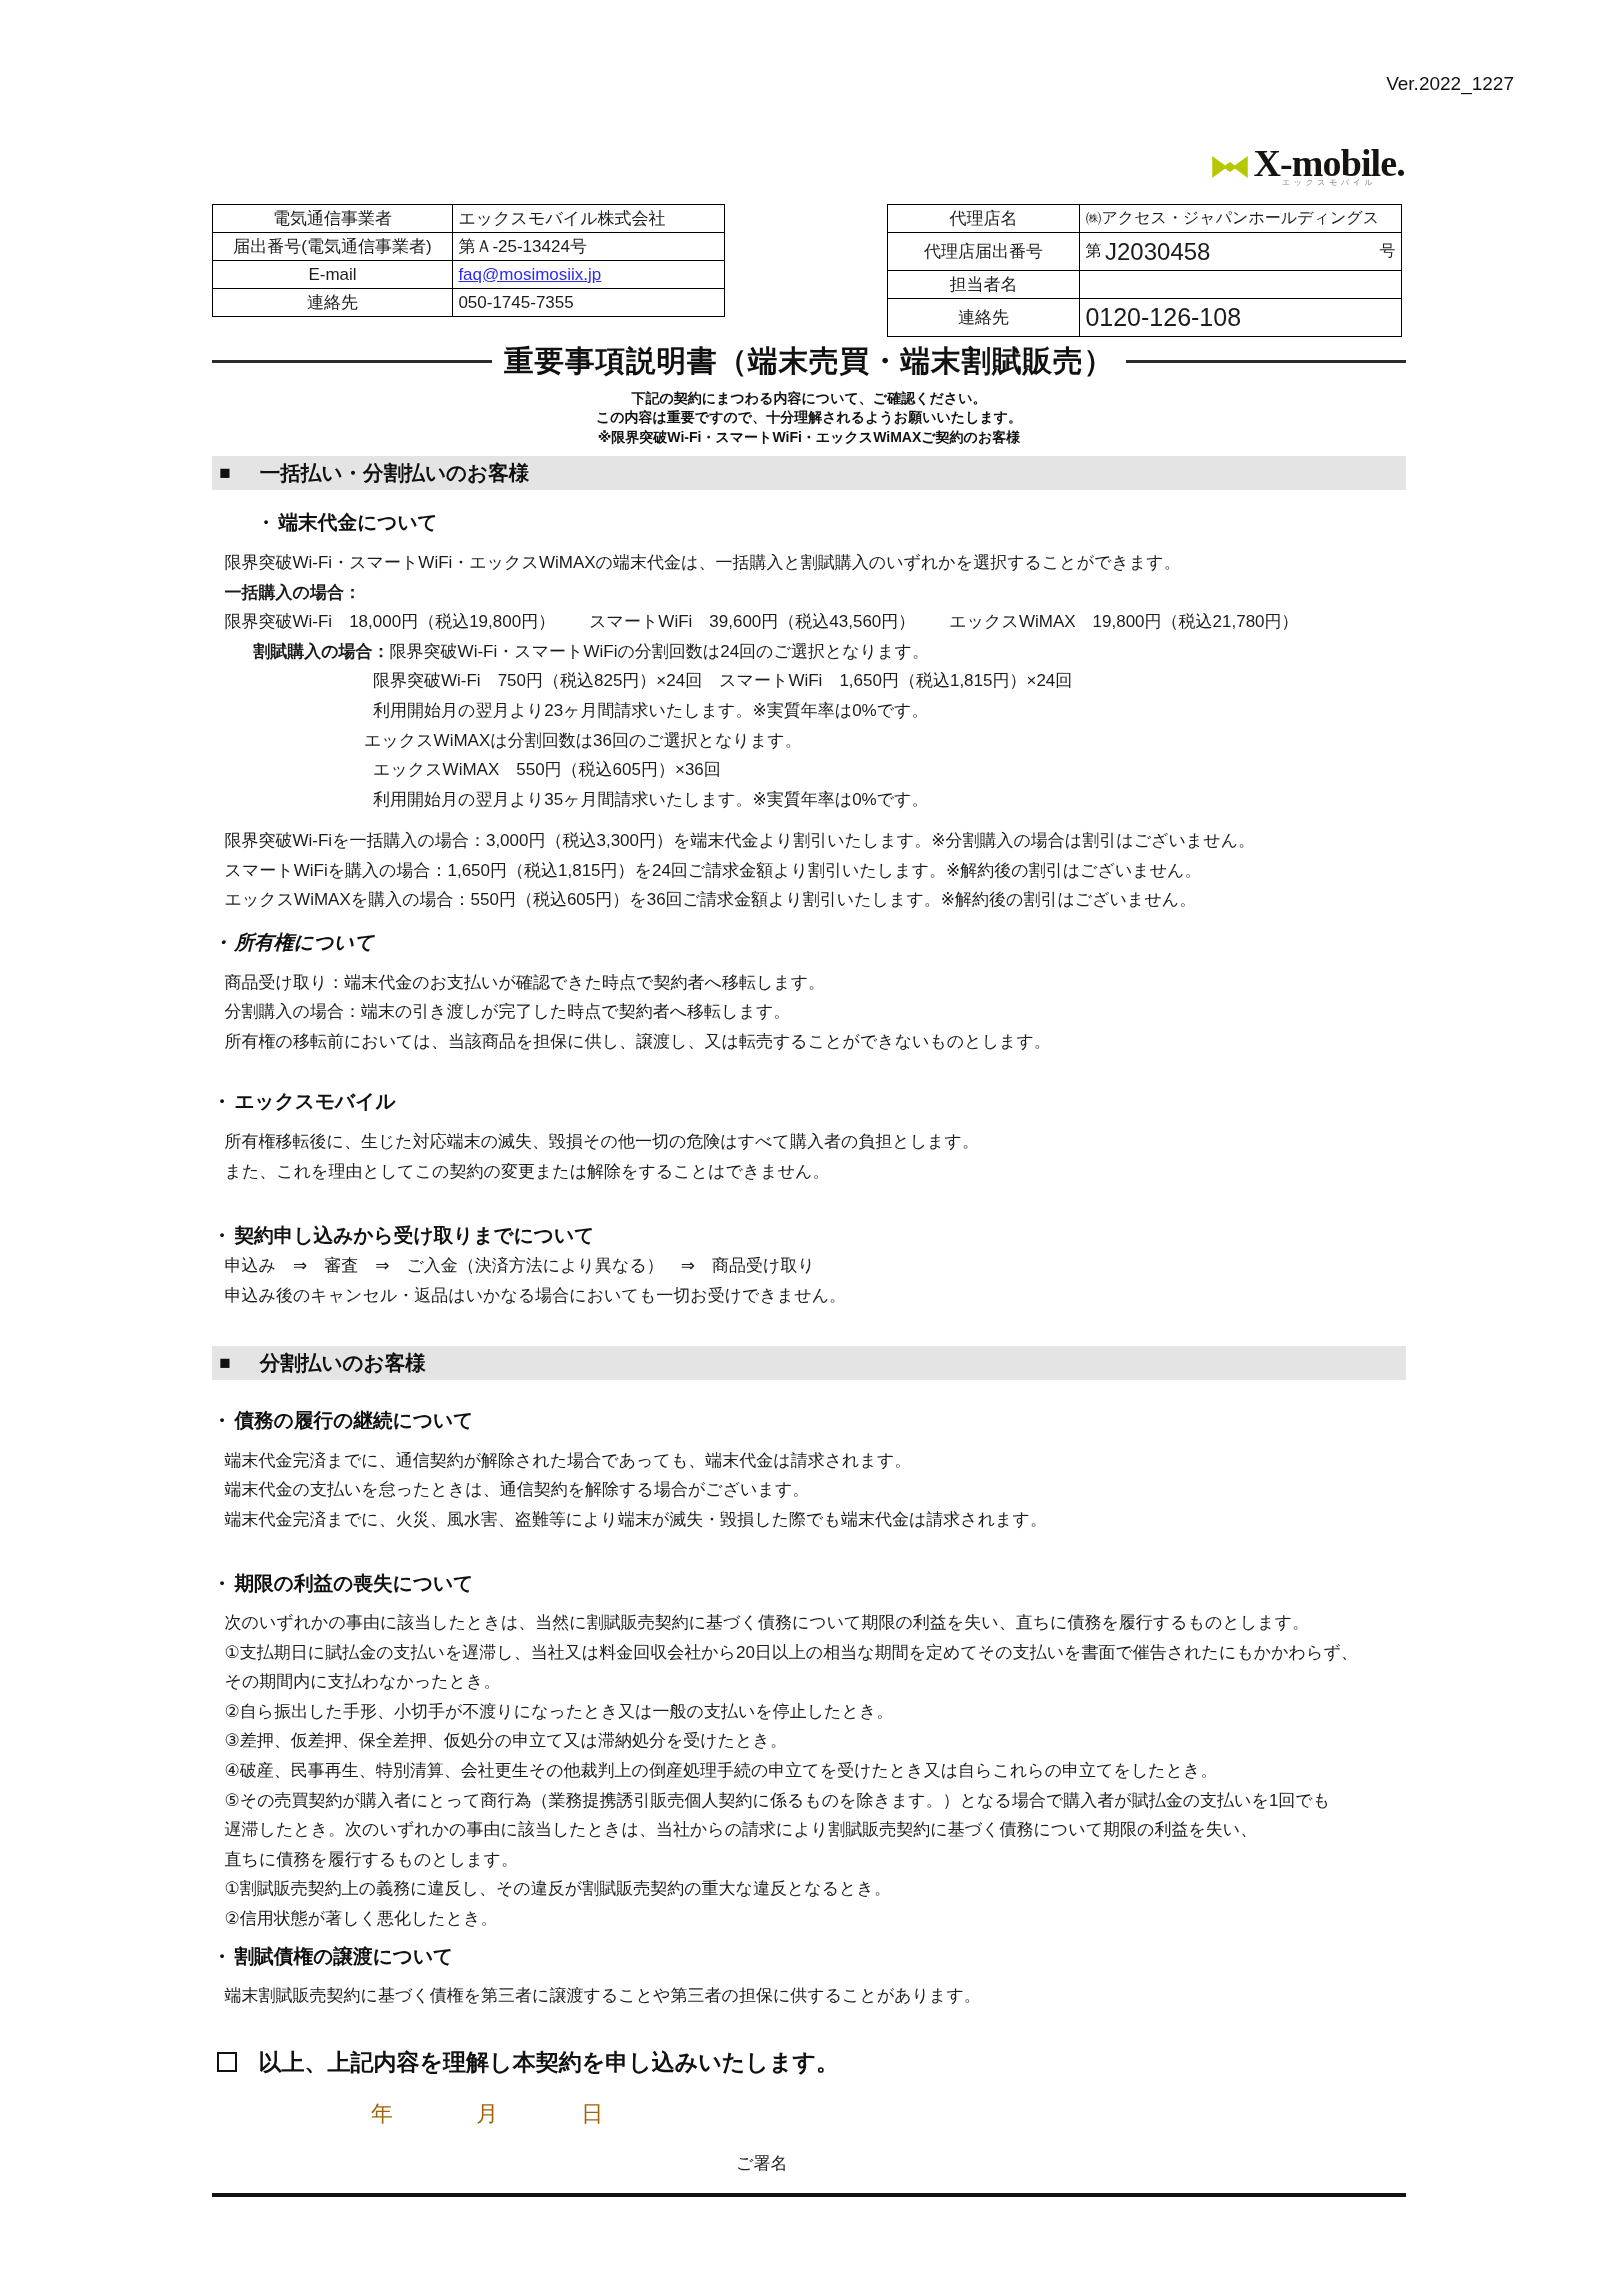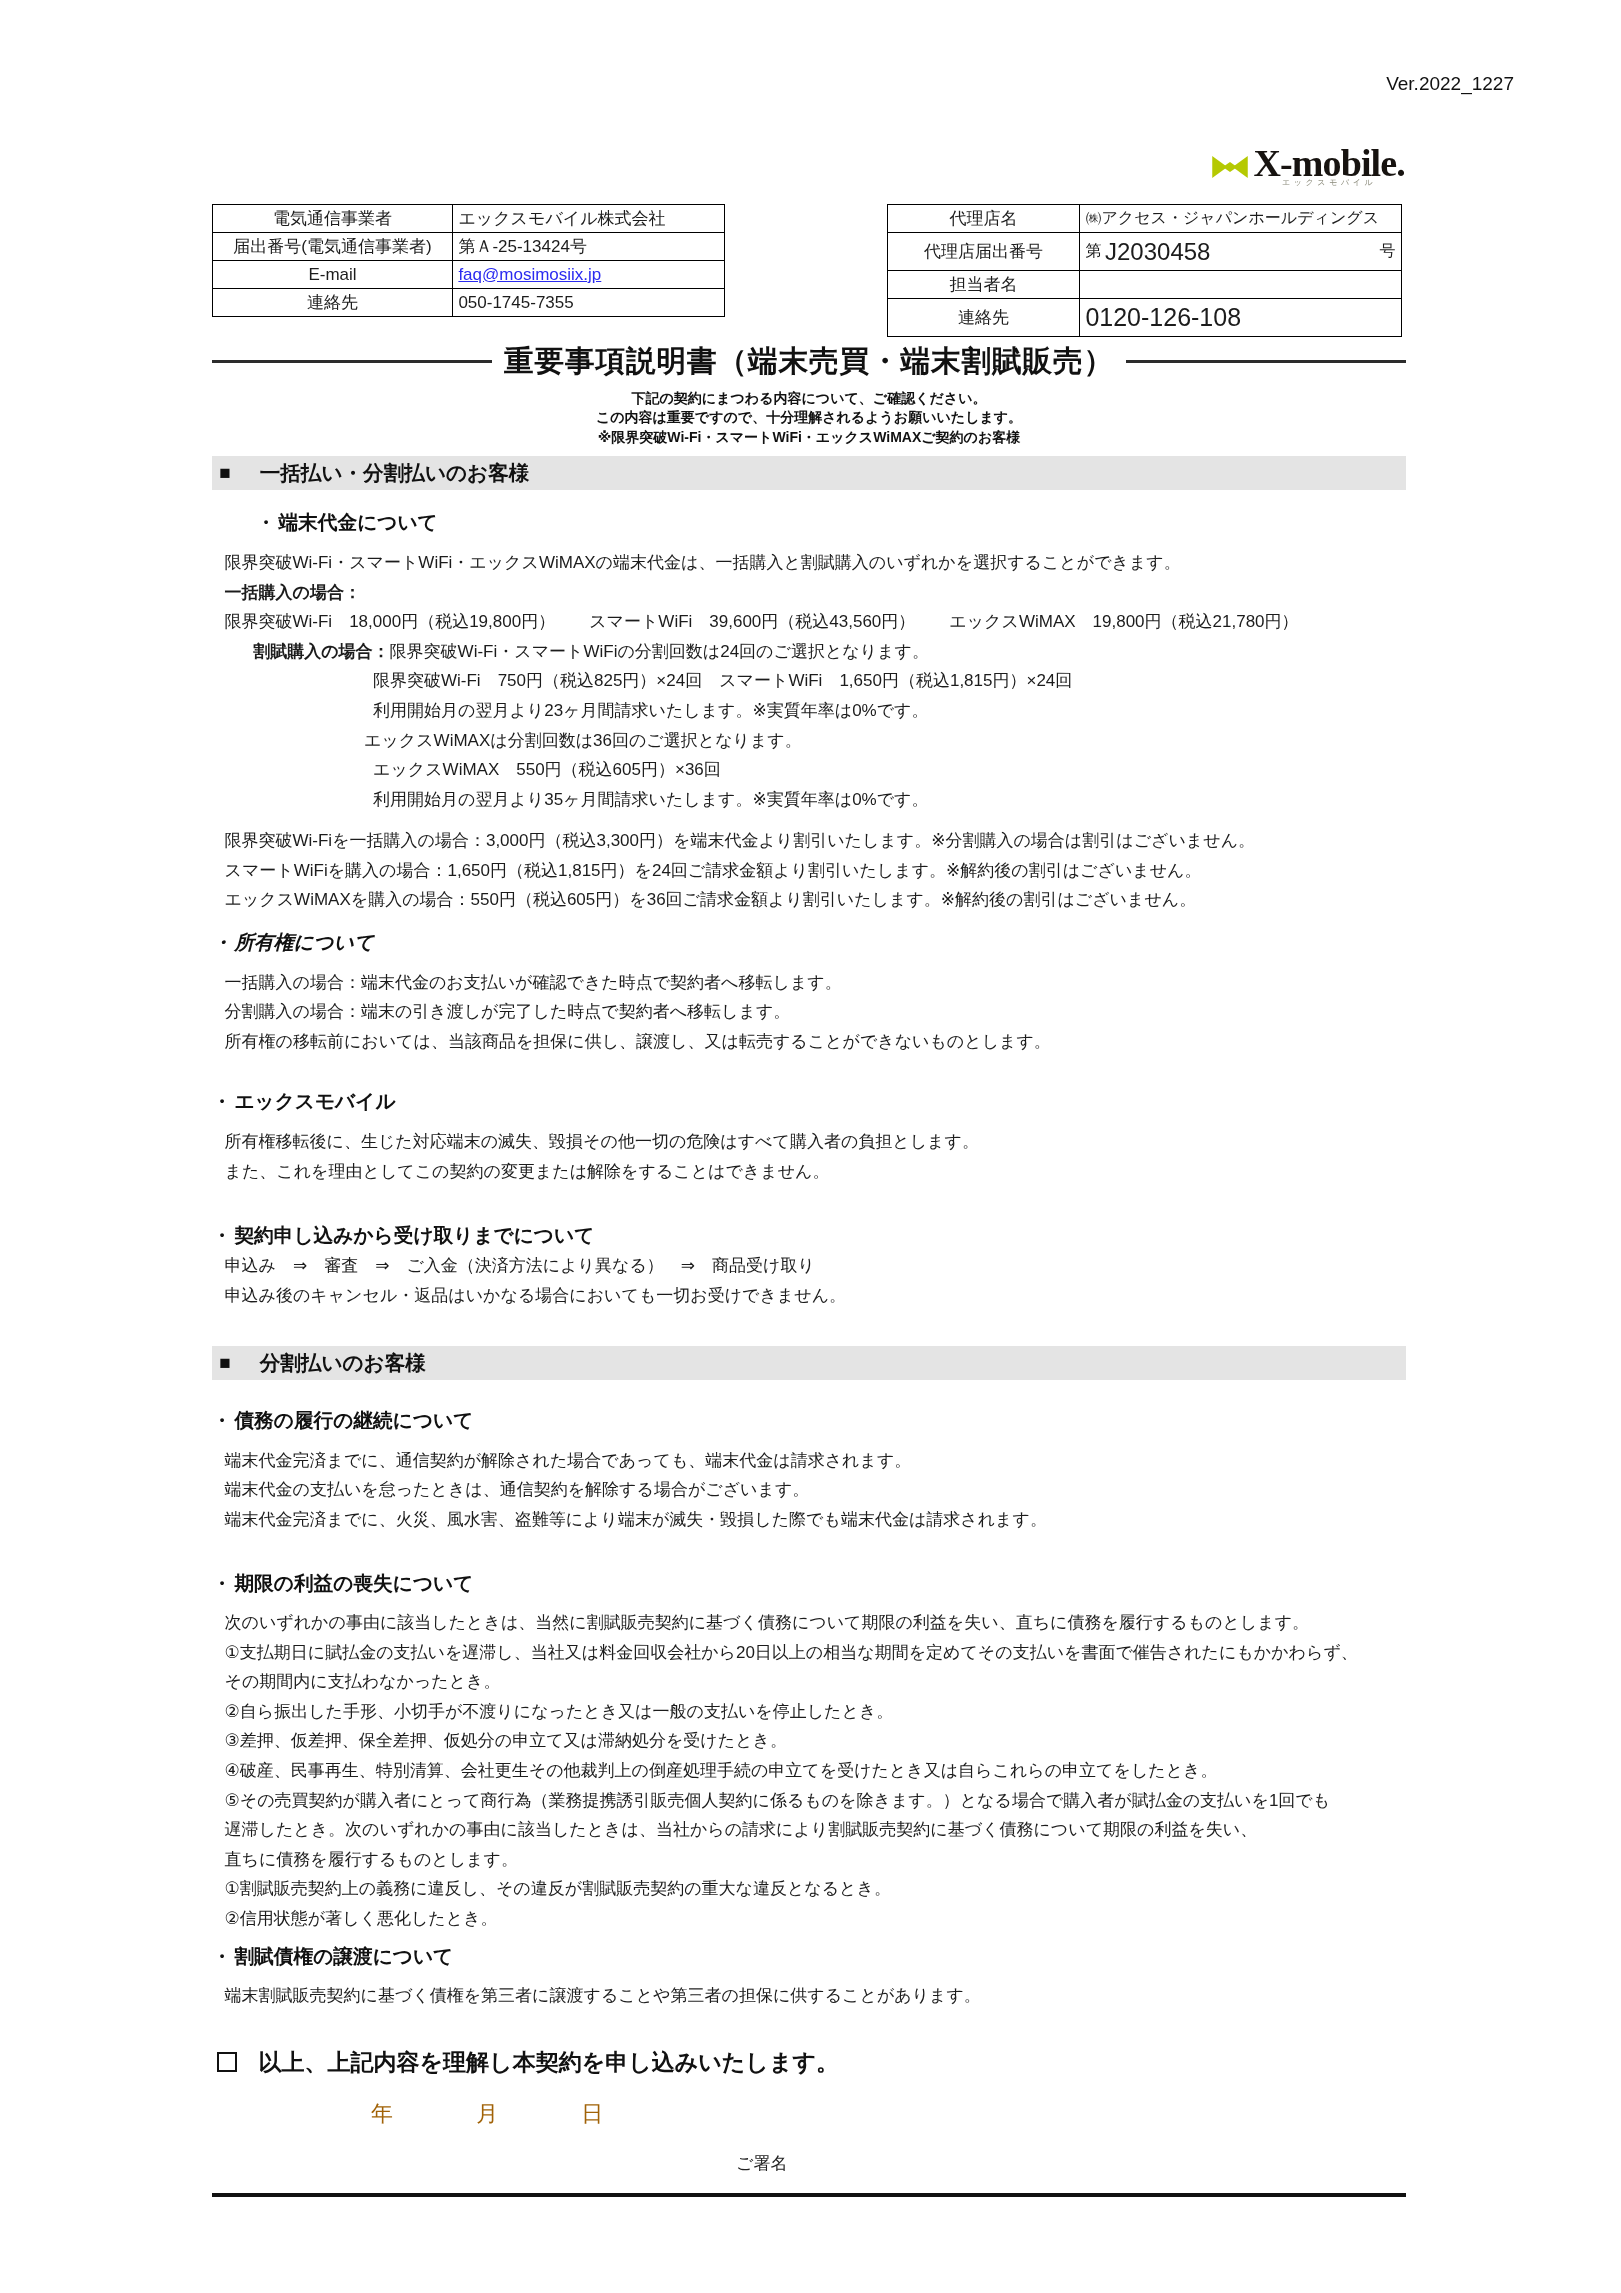--- a/index.html
+++ b/index.html
@@ -179,21 +179,21 @@
       <div class="line indent2">利用開始月の翌月より35ヶ月間請求いたします。※実質年率は0%です。</div>
       <div class="line" style="margin-top:11.6px;">限界突破Wi-Fiを一括購入の場合：3,000円（税込3,300円）を端末代金より割引いたします。※分割購入の場合は割引はございません。</div>
       <div class="line">スマートWiFiを購入の場合：1,650円（税込1,815円）を24回ご請求金額より割引いたします。※解約後の割引はございません。</div>
       <div class="line">エックスWiMAXを購入の場合：550円（税込605円）を36回ご請求金額より割引いたします。※解約後の割引はございません。</div>
     </div>
 
     <h3 class="sub-h mt16">
       <span class="bullet">・</span><span>所有権について</span>
     </h3>
     <div class="para">
-      <div class="line">一括購入の場合：端末代金のお支払いが確認できた時点で契約者へ移転します。</div>
+      <div class="line">商品受け取り：端末代金のお支払いが確認できた時点で契約者へ移転します。</div>
       <div class="line">分割購入の場合：端末の引き渡しが完了した時点で契約者へ移転します。</div>
       <div class="line">所有権の移転前においては、当該商品を担保に供し、譲渡し、又は転売することができないものとします。</div>
     </div>
 
     <h3 class="sub-h mt36">
       <span class="bullet">・</span><span>エックスモバイル</span>
     </h3>
     <div class="para">
       <div class="line">所有権移転後に、生じた対応端末の滅失、毀損その他一切の危険はすべて購入者の負担とします。</div>
       <div class="line">また、これを理由としてこの契約の変更または解除をすることはできません。</div>

